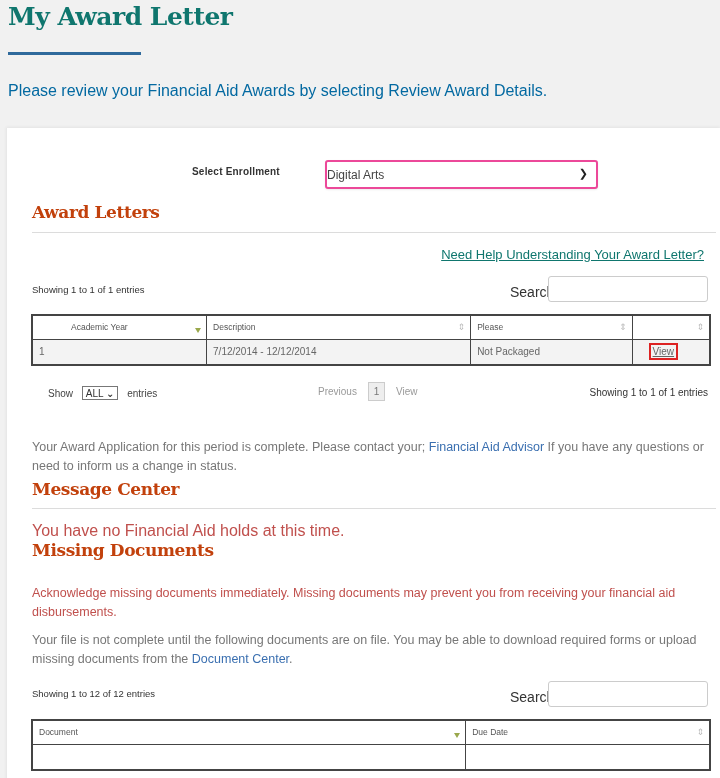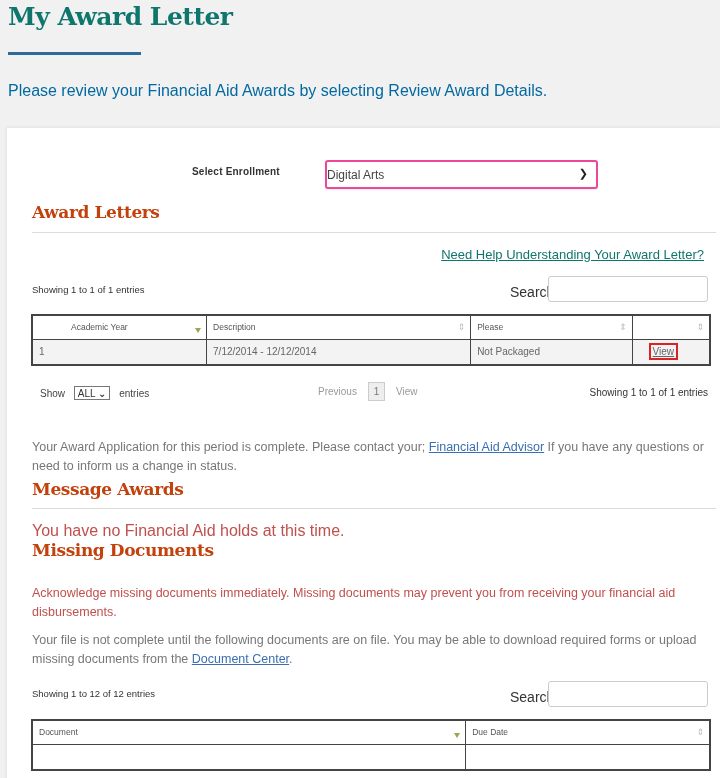--- a/index.html
+++ b/index.html
@@ -77,35 +77,35 @@
       border-left: 3px solid transparent; border-right: 3px solid transparent;
       border-top: 5px solid #9aa84c;
     }
     .sort-both {
       position: absolute; right: 5px; top: 7px; font-size: 9px; color: #bbb; line-height: 1;
     }
     .view-link {
       display: inline-block; border: 2px solid #d22; padding: 1px 2px;
       color: #666; text-decoration: underline; font-size: 10px;
     }
-    .show-row { position: absolute; left: 40px; top: 386px; font-size: 10px; color: #444; }
+    .show-row { position: absolute; left: 48px; top: 386px; font-size: 10px; color: #444; }
     .len-select {
       display: inline-block; border: 1px solid #777; padding: 0 3px; margin: 0 6px;
       font-size: 10px; color: #333; height: 14px; line-height: 13px;
     }
     .pager { position: absolute; left: 318px; top: 382px; font-size: 10px; color: #999; }
     .pager .pg-cur {
       display: inline-block; border: 1px solid #ccc; background: #eee; color: #777;
       padding: 3px 5px; margin: 0 8px; font-size: 10px;
     }
     .showing-bottom { position: absolute; right: 12px; top: 387px; font-size: 10px; color: #333; }
     .body-text {
       position: absolute; left: 32px; width: 680px; font-size: 12.5px; line-height: 19px; color: #777;
     }
-    .body-text a { color: #3a6fb0; text-decoration: underline; }
+    .body-text a { color: #3a6fb0; }
     .red-text { color: #c0504d; }
   </style>
 </head>
 <body>
 
 <h1 class="page-title">My Award Letter</h1>
 <div class="title-underline"></div>
 <p class="intro">Please review your Financial Aid Awards by selecting Review Award Details.</p>
 
 <div class="card"></div>
@@ -170,21 +170,21 @@
   <span>Previous</span>
   <span class="pg-cur">1</span>
   <span>View</span>
 </div>
 <span class="showing-bottom">Showing 1 to 1 of 1 entries</span>
 
 <p class="body-text" style="top:438px;">
   <span>Your Award Application for this period is complete. Please contact your; </span><a>Financial Aid Advisor</a><span> If you have any questions or need to inform us a change in status.</span>
 </p>
 
-<h2 class="section-title" style="top:479px;">Message Awards</h2>
+<h2 class="section-title" style="top:479px;">Message Center</h2>
 <div class="divider" style="top:508px;"></div>
 <p class="body-text red-text" style="top:521px; font-size:16px;">You have no Financial Aid holds at this time.</p>
 
 <h2 class="section-title" style="top:540px;text-align:right;">Missing Documents</h2>
 <p class="body-text red-text" style="top:584px;">Acknowledge missing documents immediately. Missing documents may prevent you from receiving your financial aid disbursements.</p>
 <p class="body-text" style="top:631px;">
   <span>Your file is not complete until the following documents are on file. You may be able to download required forms or upload missing documents from the </span><a>Document Center</a><span>.</span>
 </p>
 
 <span class="small" style="position:absolute; left:32px; top:688px;">Showing 1 to 12 of 12 entries</span>

